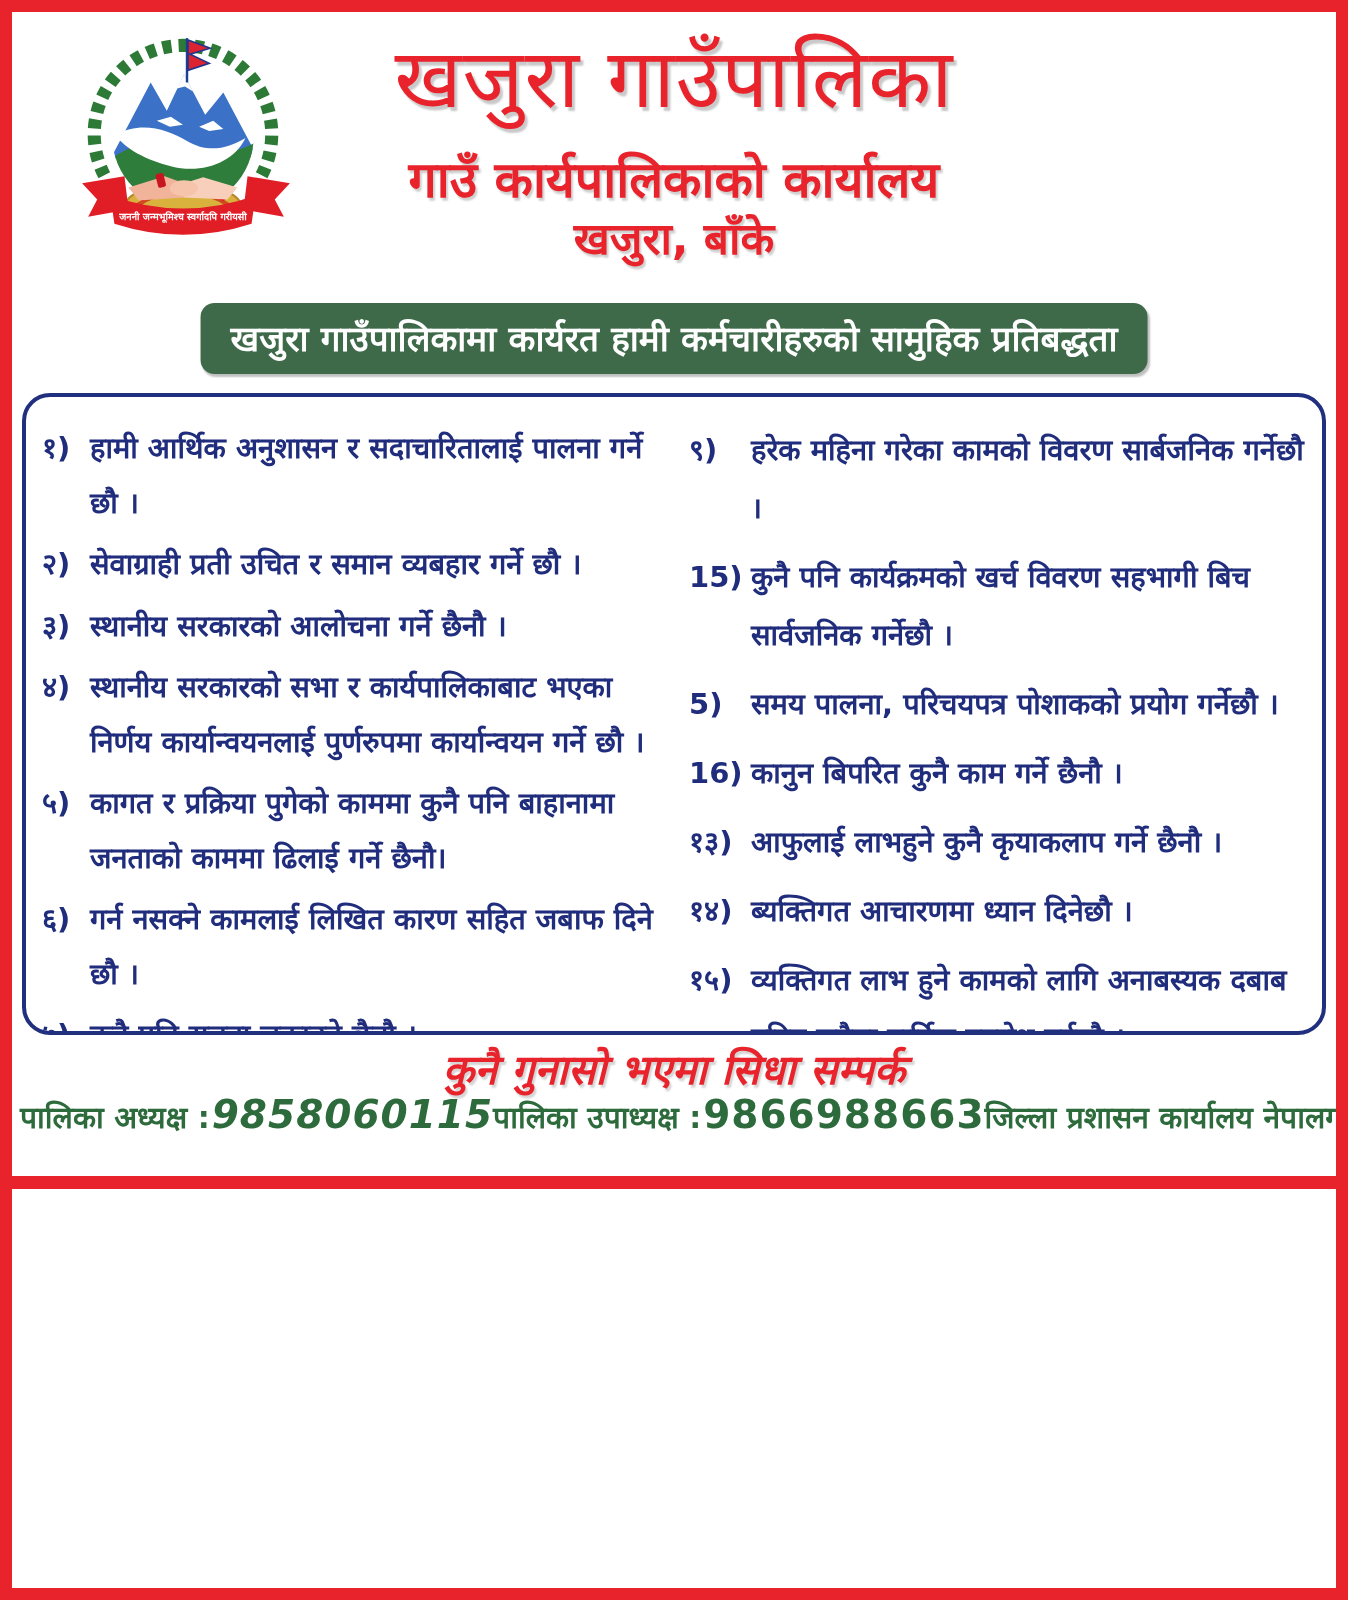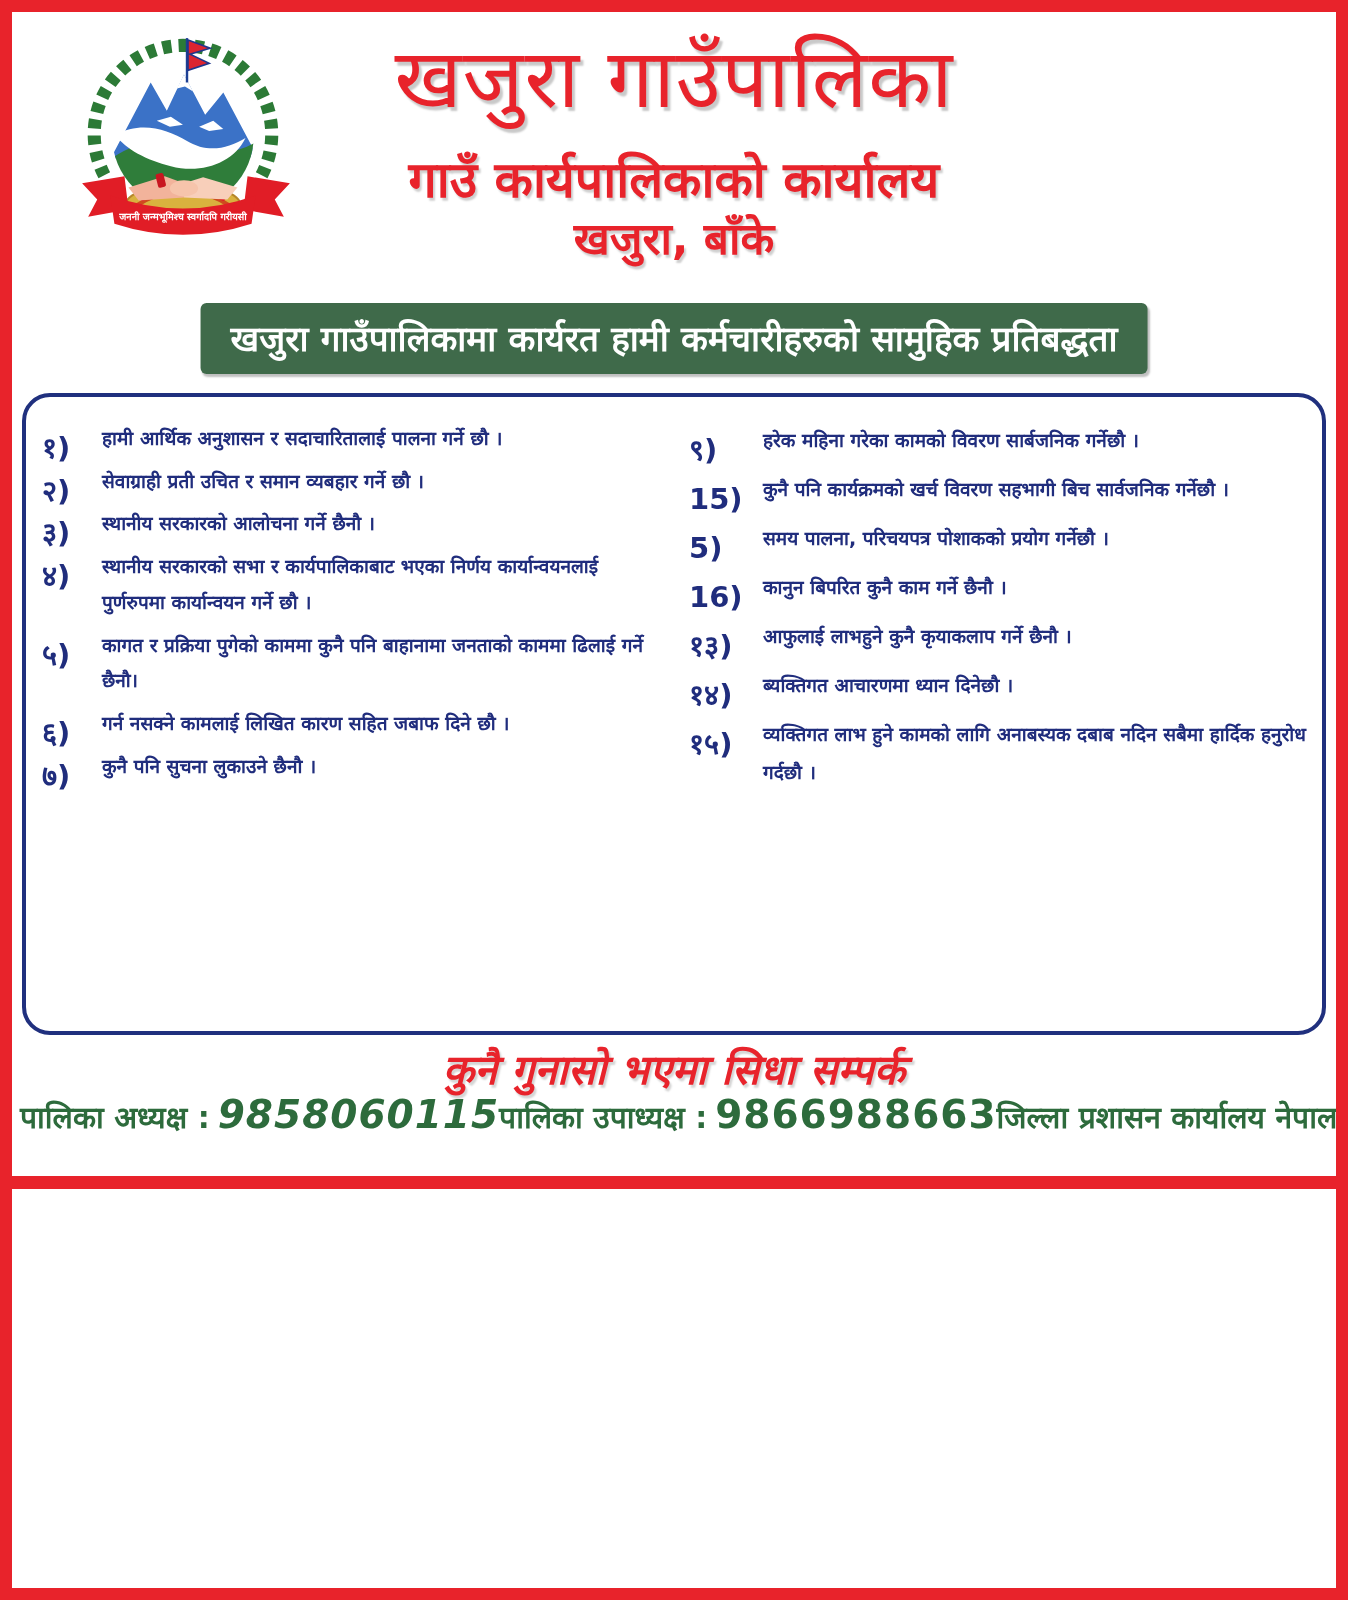--- a/index.html
+++ b/index.html
@@ -38,53 +38,53 @@
     color:#e8232b; font-size:44px; font-weight:bold; line-height:1.2;
     margin-top:0; text-shadow:2px 3px 2px #cfcfcf;
   }
 
   
   .banner {
     position:absolute; top:303px; left:50%; transform:translateX(-50%);
     max-width:1100px; white-space:nowrap;
     background:#3f6a4a; color:#ffffff;
     font-size:35px; font-weight:bold;
-    padding:11px 30px 13px 30px; border-radius:6px;
+    padding:11px 30px 13px 30px; border-radius:14px;
     box-shadow:2px 3px 2px rgba(0,0,0,0.25);
   }
 
   
   .box {
     position:absolute; top:393px; left:22px; right:22px; height:642px;
     border:4px solid #20307e; border-radius:28px;
     padding:24px 14px 8px 12px;
     display:flex; overflow:hidden;
   }
   .col { width:50%; color:#202d7d; font-weight:bold; }
   .col.left  { padding-right:14px; }
   .col.right { padding-left:12px; }
   .item { position:relative; padding-left:52px; margin-bottom:7px; }
-  .item .txt { display:block; font-size:19px; line-height:1.88;margin-left:12px; }
+  .item .txt { display:block; font-size:29px; line-height:1.88; }
   .item .num { position:absolute; left:4px; top:0; font-size:29px; line-height:1.88; }
   .col.right .item { padding-left:66px; margin-bottom:11px; }
   .col.right .item .txt, .col.right .item .num { line-height:2.0; }
 
   
   .contact-heading {
     position:absolute; top:1040px; left:0; right:0; text-align:center;
     color:#e8232b; font-size:41px; font-weight:bold;
     text-shadow:2px 3px 2px #d4d4d4;
     font-style:italic;
   }
   .contacts {
     position:absolute; top:1092px; left:0; right:0;
     display:flex; justify-content:space-between; align-items:baseline;
     padding:0 18px 0 20px; color:#2d6b3c; white-space:nowrap;
   }
-  .contact { display:flex; align-items:baseline; gap:8px; }
+  .contact { display:flex; align-items:baseline; gap:2px; }
   .contact .label  { font-size:30px; font-weight:bold; }
   .contact .number { font-size:39px; font-weight:bold; letter-spacing:1px; }
   .contact:first-child .number { font-style:italic; }
 </style>
 </head>
 <body>
 
 <div class="page">
   <div class="frame"></div>
 

